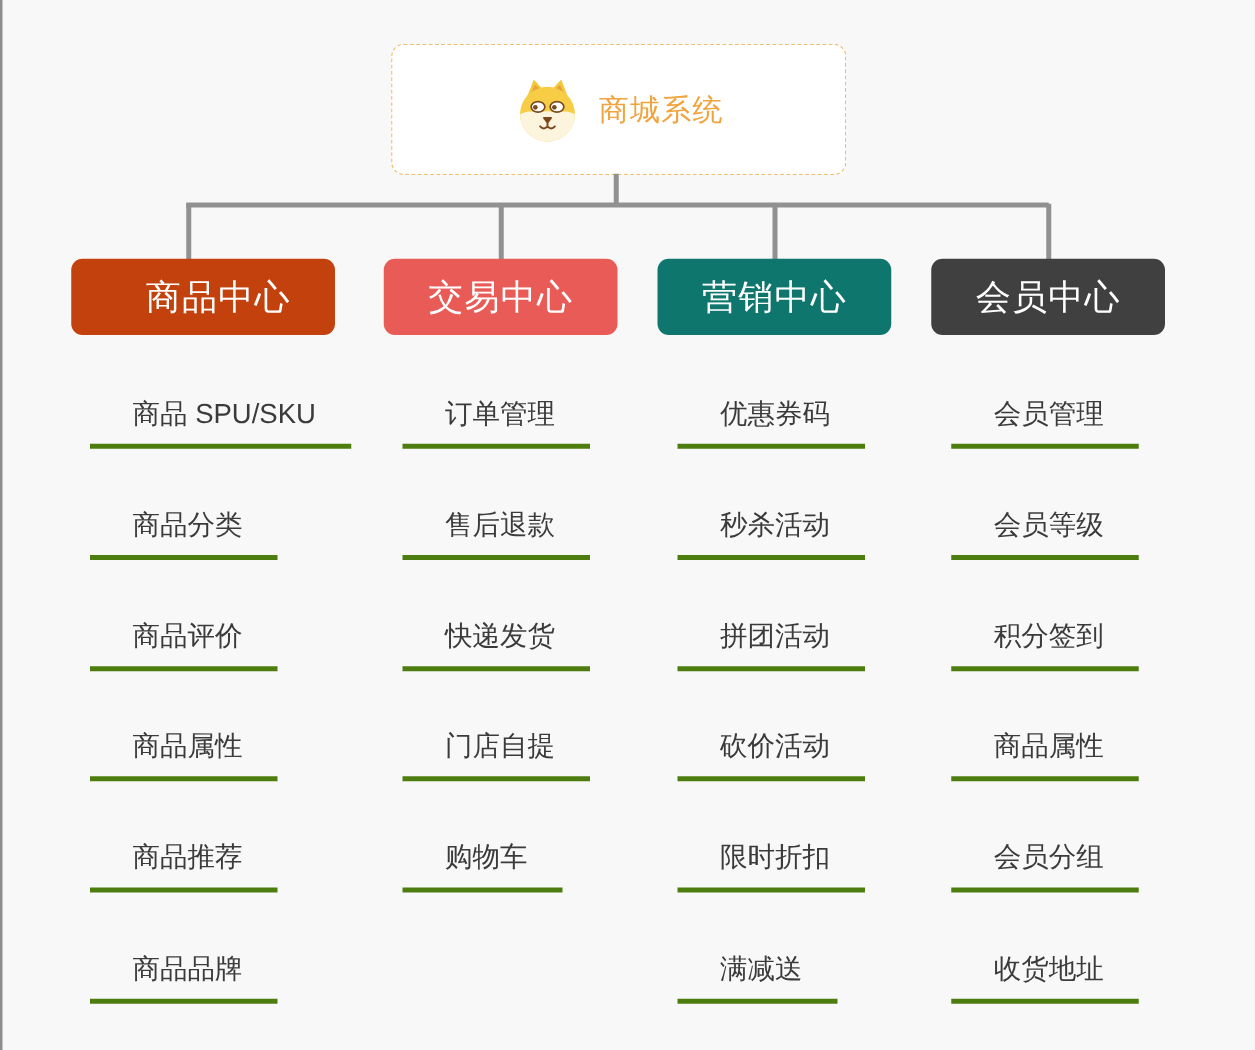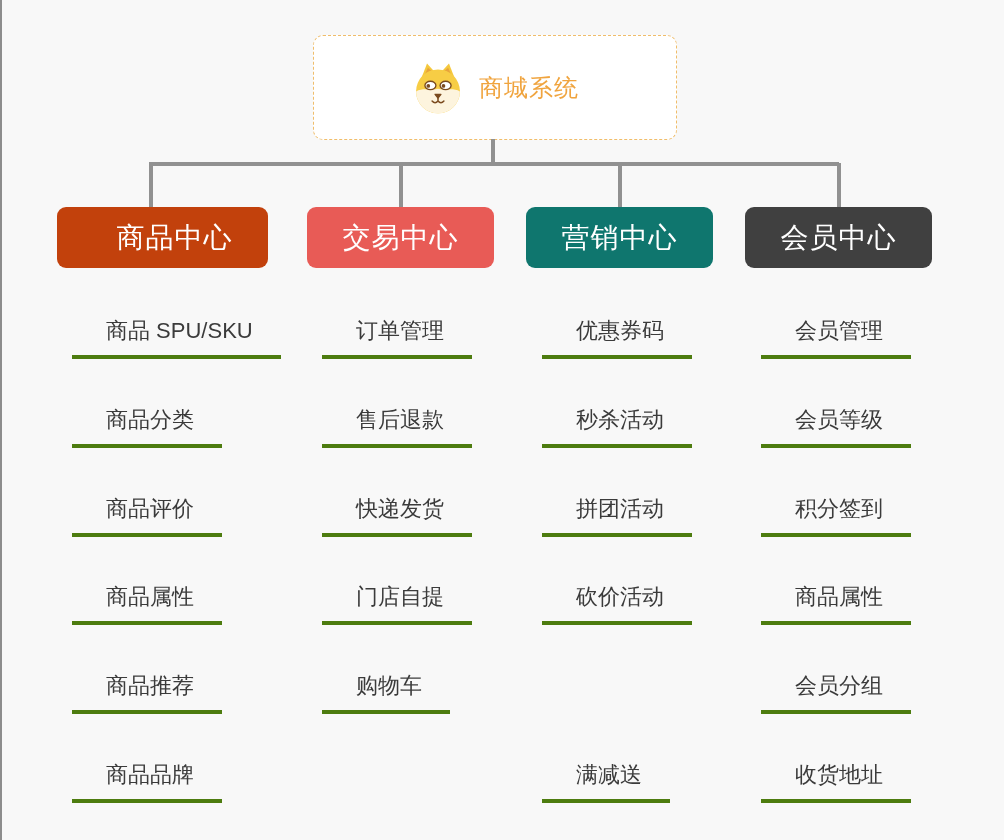--- a/index.html
+++ b/index.html
@@ -137,20 +137,21 @@
   <div class="leaf c1 r0"><span>订单管理</span></div>
   <div class="leaf c1 r1"><span>售后退款</span></div>
   <div class="leaf c1 r2"><span>快递发货</span></div>
   <div class="leaf c1 r3"><span>门店自提</span></div>
   <div class="leaf c1 r4"><span>购物车</span></div>
 
   <div class="leaf c2 r0"><span>优惠券码</span></div>
   <div class="leaf c2 r1"><span>秒杀活动</span></div>
   <div class="leaf c2 r2"><span>拼团活动</span></div>
   <div class="leaf c2 r3"><span>砍价活动</span></div>
+  <div class="leaf c2 r4"><span>限时折扣</span></div>
   <div class="leaf c2 r5"><span>满减送</span></div>
 
   <div class="leaf c3 r0"><span>会员管理</span></div>
   <div class="leaf c3 r1"><span>会员等级</span></div>
   <div class="leaf c3 r2"><span>积分签到</span></div>
   <div class="leaf c3 r3"><span>商品属性</span></div>
   <div class="leaf c3 r4"><span>会员分组</span></div>
   <div class="leaf c3 r5"><span>收货地址</span></div>
 
 </div>

